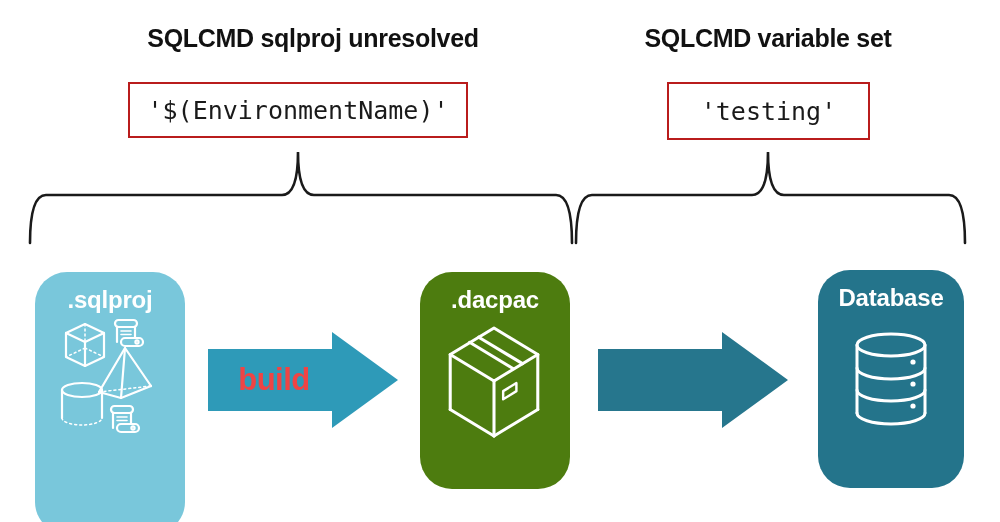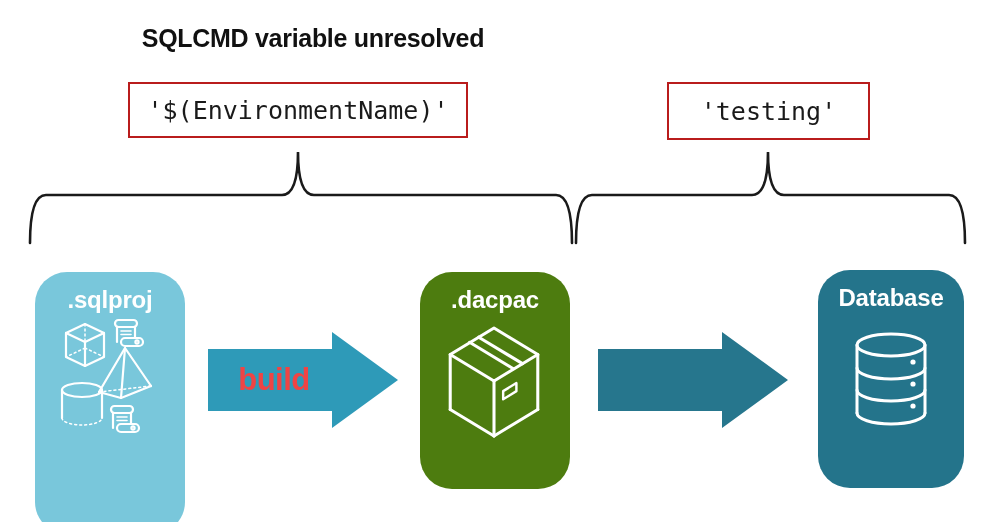--- a/index.html
+++ b/index.html
@@ -45,21 +45,22 @@
     position:absolute;left:0;top:0;width:132px;height:96px;
     display:flex;align-items:center;justify-content:center;
     color:#ef4444;font-size:31px;font-weight:700;letter-spacing:-0.5px;
   }
 </style>
 </head>
 <body>
 
 <div class="canvas">
 
-  <div class="heading heading-left">SQLCMD variable unresolved</div>
+  <div class="heading heading-left">SQLCMD sqlproj unresolved</div>
+  <div class="heading heading-right">SQLCMD variable set</div>
 
   <div class="codebox codebox-left">
     <span>'$(EnvironmentName)'</span>
   </div>
   <div class="codebox codebox-right">
     <span>'testing'</span>
   </div>
 
   <svg class="brace" viewBox="0 0 1000 522" xmlns="http://www.w3.org/2000/svg">
     <path d="M 30 243 Q 30 195 46 195 L 282 195 Q 298 195 298 152 Q 298 195 314 195 L 556 195 Q 572 195 572 243" fill="none" stroke="#1A1A1A" stroke-width="2.6" stroke-linecap="round"></path>

